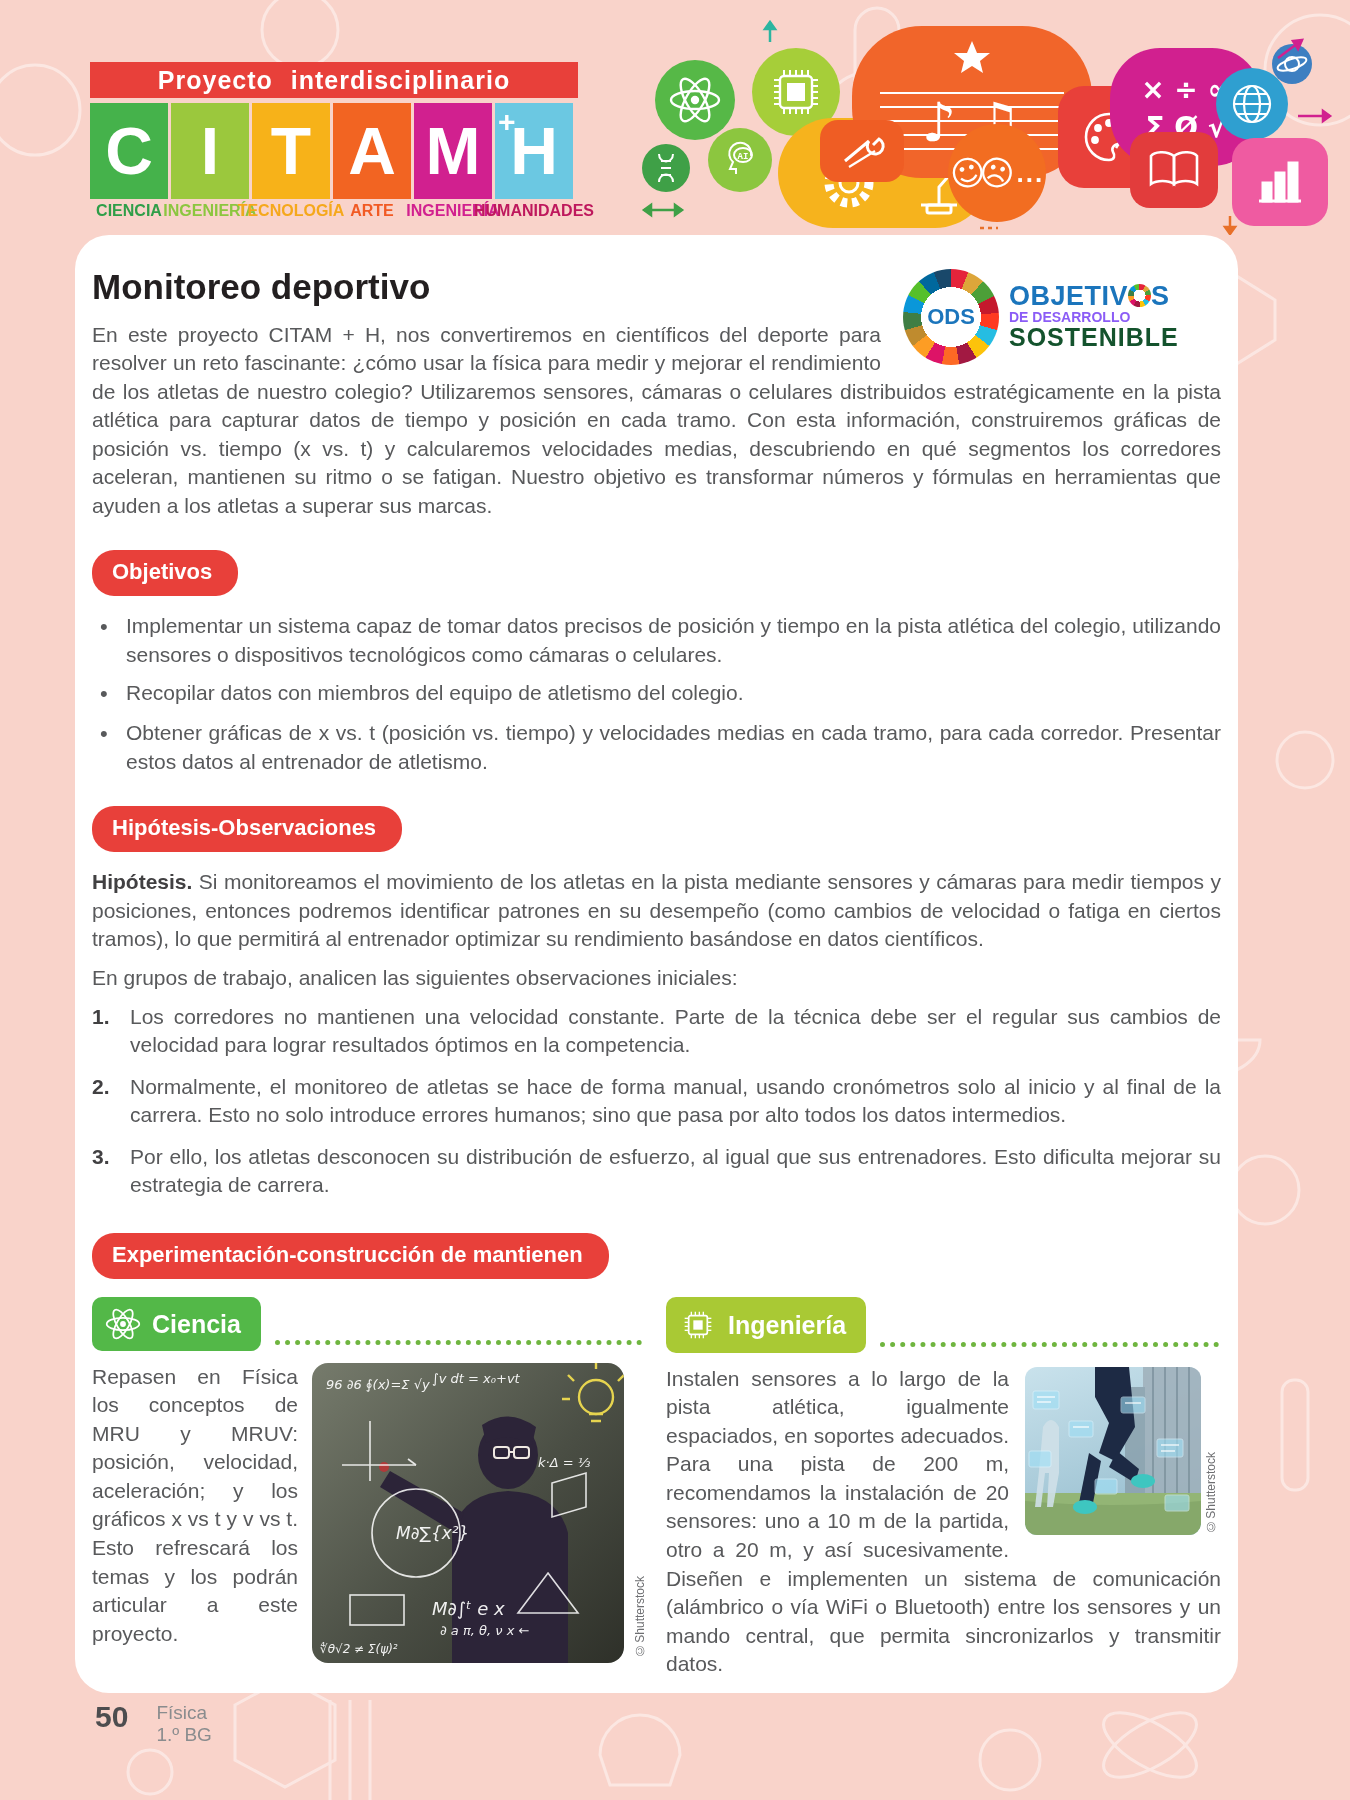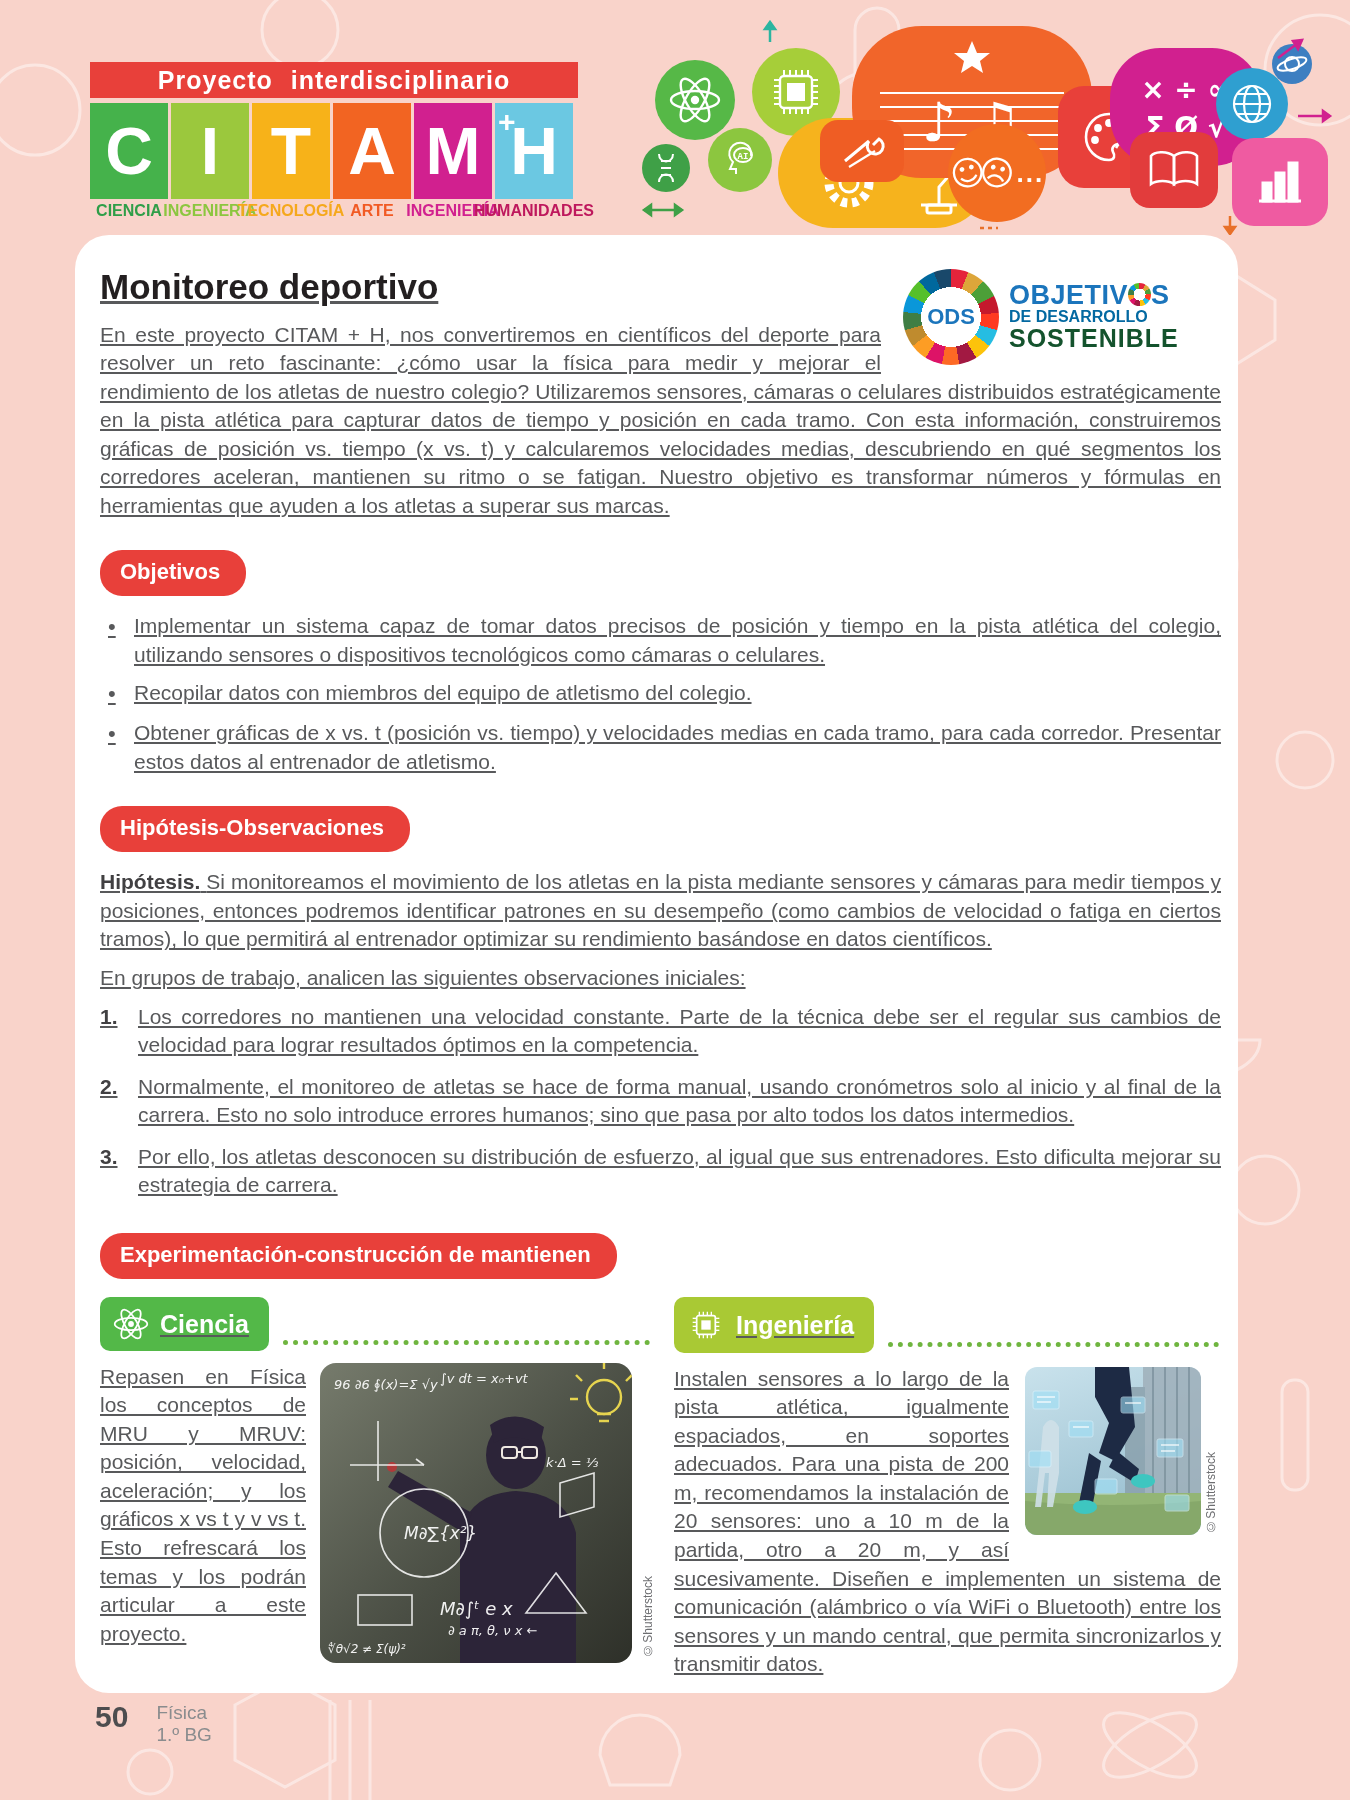--- a/index.html
+++ b/index.html
@@ -18,41 +18,41 @@
   .letter-block .plus{position:absolute;left:3px;top:2px;font-size:30px;font-weight:bold;}
   .labels-row{position:absolute;left:90px;top:202px;display:flex;gap:3px;z-index:3;}
   .labels-row .cell{width:78px;display:flex;justify-content:center;}
   .subject-label{font-size:16px;font-weight:bold;white-space:nowrap;}
   
   .cluster{position:absolute;left:630px;top:20px;width:710px;height:215px;z-index:2;}
   .bub{position:absolute;display:flex;align-items:center;justify-content:center;color:#fff;}
   .round{border-radius:50%;}
   
   .card{position:absolute;left:75px;top:235px;width:1163px;height:1458px;background:#fff;
-    border-radius:34px;z-index:2;padding:16px 17px 0 25px;box-sizing:border-box;overflow:hidden;
-    color:#58595b;font-size:21px;line-height:1.36;text-decoration:underline;}
+    border-radius:34px;z-index:2;padding:16px 17px 0 17px;box-sizing:border-box;overflow:hidden;
+    color:#58595b;font-size:21px;line-height:1.36;}
   h1.page-title{font-size:35px;font-weight:bold;color:#231f20;margin:12px 0 10px 0;}
   .pill{display:inline-block;background:#e8403a;color:#fff;font-weight:bold;font-size:22px;
     padding:7px 26px 9px 20px;border-radius:22px;margin:20px 0 12px 0;}
   .pill.first{margin-top:10px;}
   p.body{margin:4px 0 10px 0;text-align:justify;}
   
   .ods{float:right;width:318px;margin:-52px 0 10px 22px;display:flex;align-items:center;gap:10px;}
   .ods-wheel{width:96px;height:96px;border-radius:50%;flex:none;
     background:
       radial-gradient(circle at 50% 50%, #ffffff 0 30px, transparent 30px),
       conic-gradient(#e5243b 0 21deg,#dda63a 0 42deg,#4c9f38 0 64deg,#c5192d 0 85deg,#ff3a21 0 106deg,
         #26bde2 0 127deg,#fcc30b 0 148deg,#a21942 0 170deg,#fd6925 0 191deg,#dd1367 0 212deg,
         #fd9d24 0 233deg,#bf8b2e 0 254deg,#3f7e44 0 276deg,#0a97d9 0 297deg,#56c02b 0 318deg,
         #00689d 0 339deg,#19486a 0 360deg);
     display:flex;align-items:center;justify-content:center;}
   .ods-wheel b{color:#1b75bc;font-size:22px;}
   .ods-text{font-weight:bold;line-height:1.02;}
   .ods-l1{font-size:27px;color:#1b75bc;letter-spacing:.5px;}
-  .ods-l2{font-size:16px;color:#0369a1;}
+  .ods-l2{font-size:14px;color:#8b5cf6;}
   .ods-l3{font-size:25px;color:#14532d;letter-spacing:1px;}
   .mini-wheel{display:inline-block;width:23px;height:23px;border-radius:50%;vertical-align:-2px;
     background:
       radial-gradient(circle at 50% 50%, #ffffff 0 6px, transparent 6px),
       conic-gradient(#e5243b 0 30deg,#dda63a 0 60deg,#4c9f38 0 90deg,#ff3a21 0 120deg,#26bde2 0 150deg,
         #fcc30b 0 180deg,#a21942 0 210deg,#dd1367 0 240deg,#fd9d24 0 270deg,#3f7e44 0 300deg,
         #0a97d9 0 330deg,#56c02b 0 360deg);}
   
   .blist{margin:4px 0 4px 0;}
   .blist .item{display:grid;grid-template-columns:34px 1fr;margin-bottom:10px;text-align:justify;}

